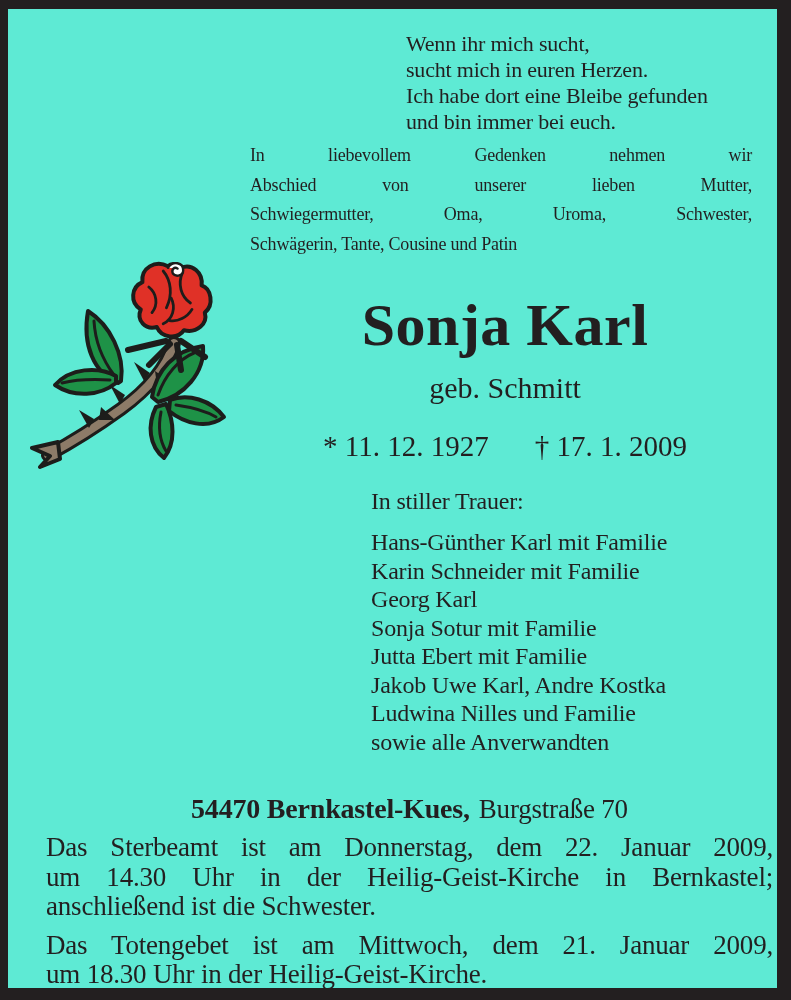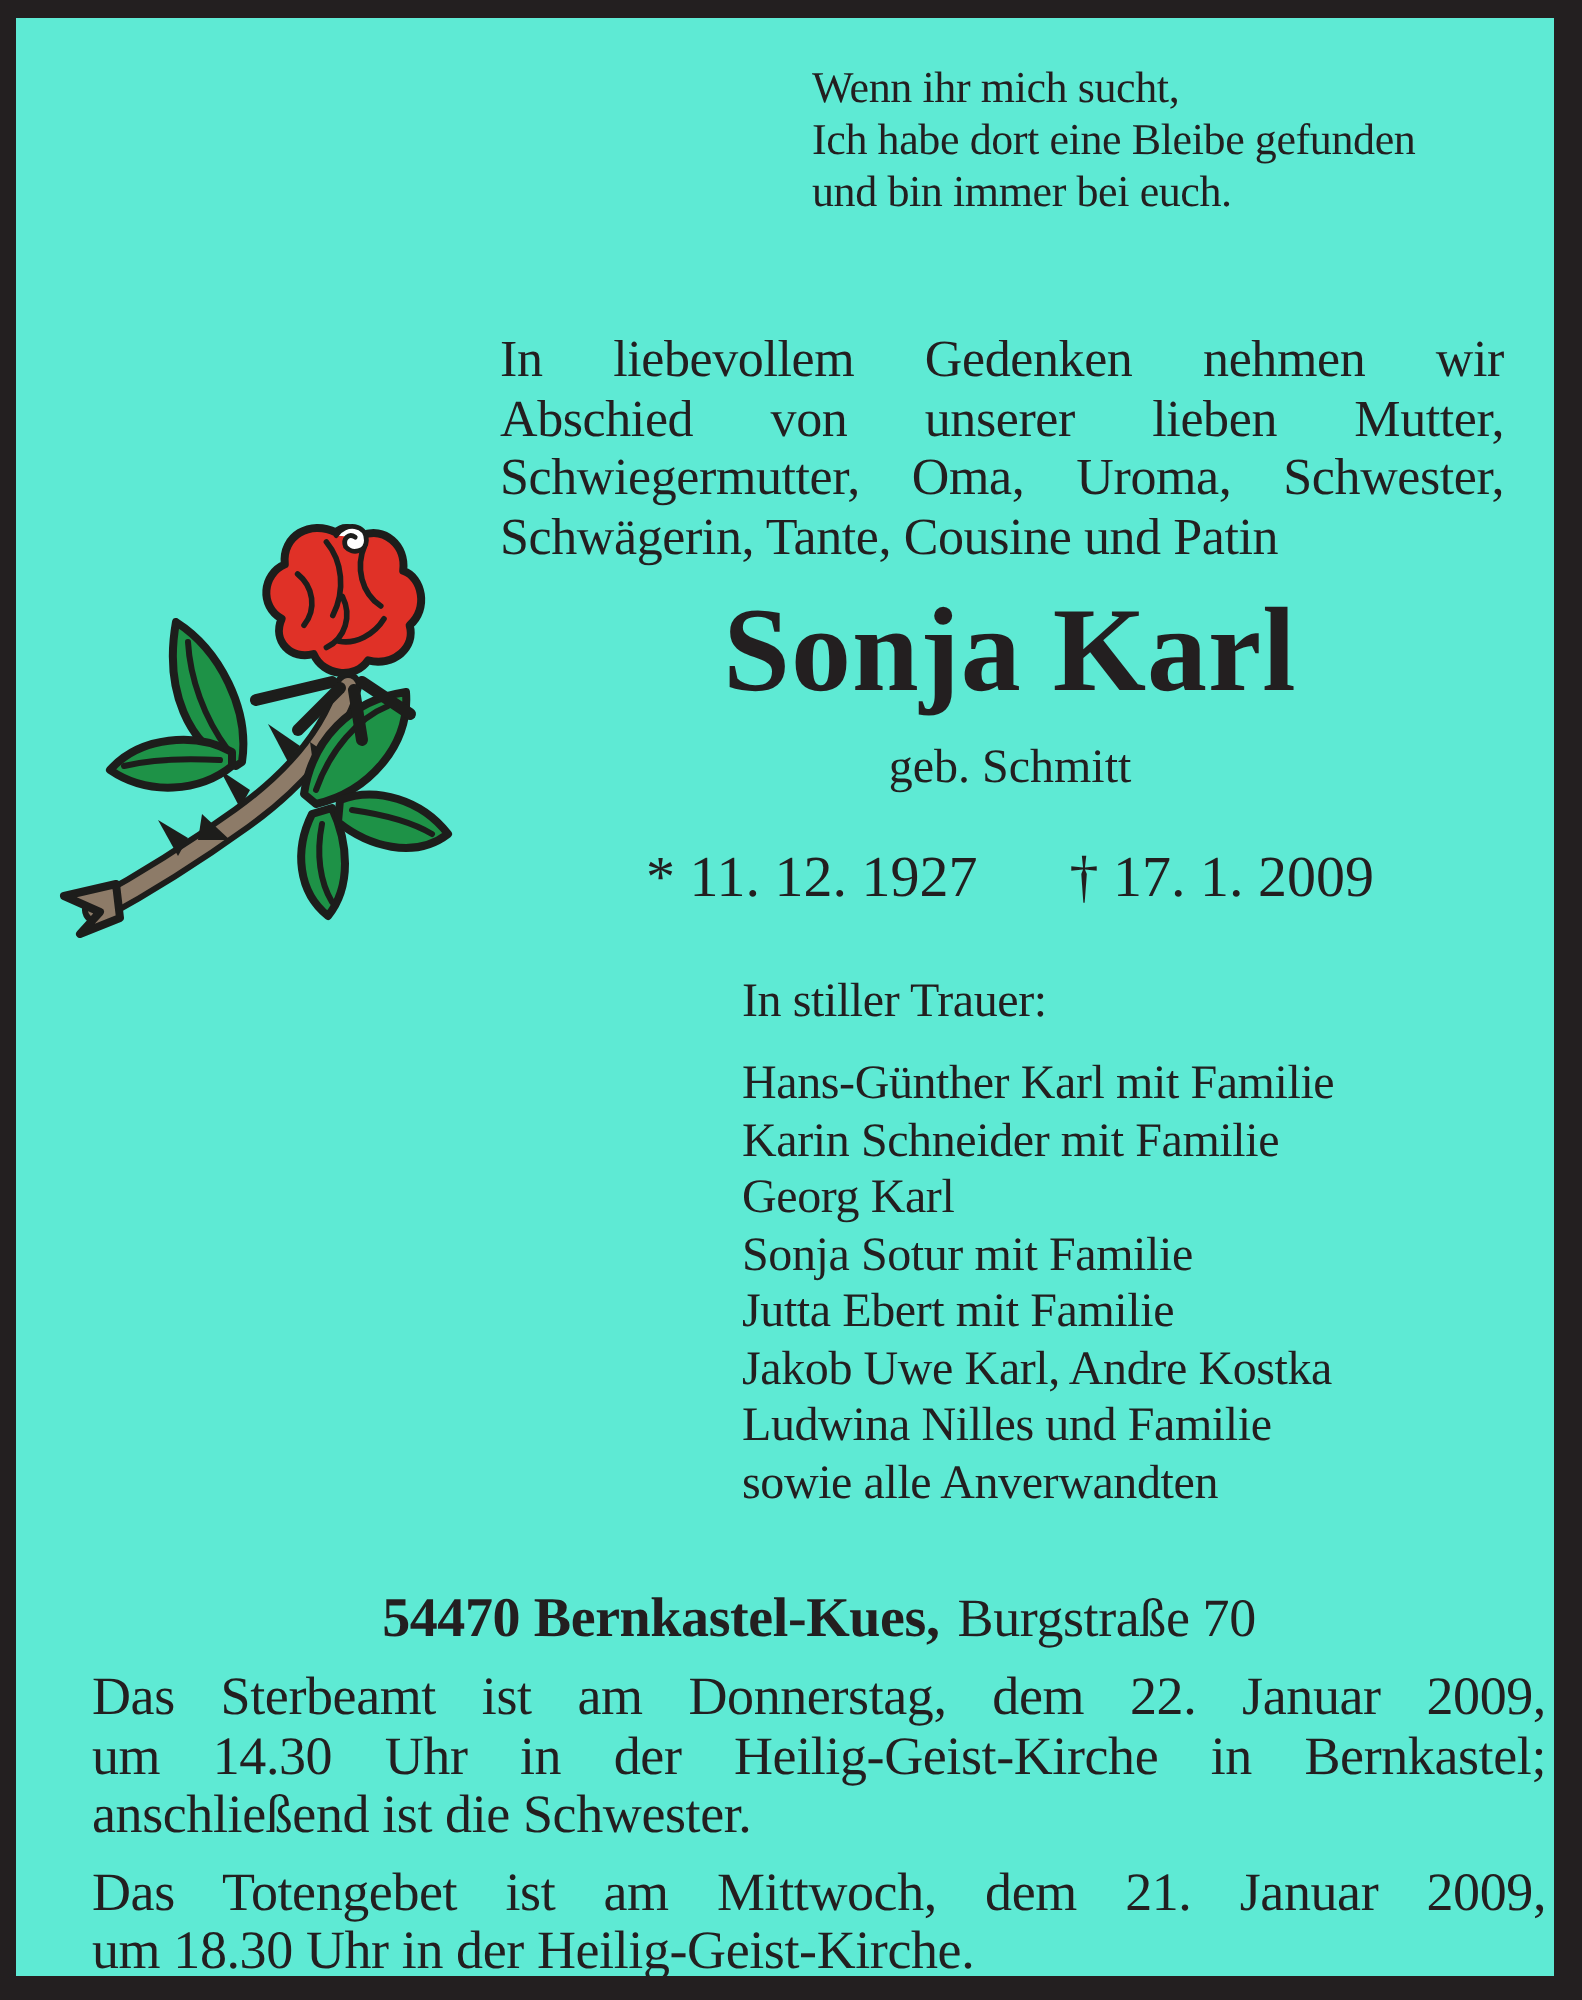--- a/index.html
+++ b/index.html
@@ -22,23 +22,23 @@
     position: absolute;
     left: 398px; top: 22px;
     font-size: 22px;
     line-height: 26px;
     letter-spacing: -0.2px;
   }
 
   
   .intro {
     position: absolute;
-    left: 242px; top: 156px;
+    left: 242px; top: 132px;
     width: 502px;
-    font-size: 26px;
+    font-size: 18px;
     line-height: 29.5px;
     letter-spacing: -0.2px;
   }
   .jline {
     text-align: justify;
     text-align-last: justify;
     white-space: nowrap;
   }
   .jlast {
     text-align: left;
@@ -55,21 +55,21 @@
     left: 242px; top: 284px;
     width: 510px;
     text-align: center;
   }
   .name {
     font-size: 60px;
     font-weight: bold;
     line-height: 64px;
     letter-spacing: 0.5px;
   }
-  .maiden { font-size: 24px; margin-top: 14px; }
+  .maiden { font-size: 30px; margin-top: 14px; }
   .dates  { font-size: 29px; margin-top: 25px; }
   .dates .spacer { display: inline-block; width: 46px; }
 
   
   .trauer {
     position: absolute;
     left: 363px; top: 478px;
     font-size: 24px;
     letter-spacing: -0.2px;
   }
@@ -92,20 +92,21 @@
 
   svg .outline { stroke: #1d1d1b; }
 </style>
 </head>
 <body>
 
 <div class="page">
 
   <div class="poem">
     <div>Wenn ihr mich sucht,</div>
+    <div>sucht mich in euren Herzen.</div>
     <div>Ich habe dort eine Bleibe gefunden</div>
     <div>und bin immer bei euch.</div>
   </div>
 
   <div class="intro">
     <div class="jline">In liebevollem Gedenken nehmen wir</div>
     <div class="jline">Abschied von unserer lieben Mutter,</div>
     <div class="jline">Schwiegermutter, Oma, Uroma, Schwester,</div>
     <div class="jlast">Schwägerin, Tante, Cousine und Patin</div>
   </div>

